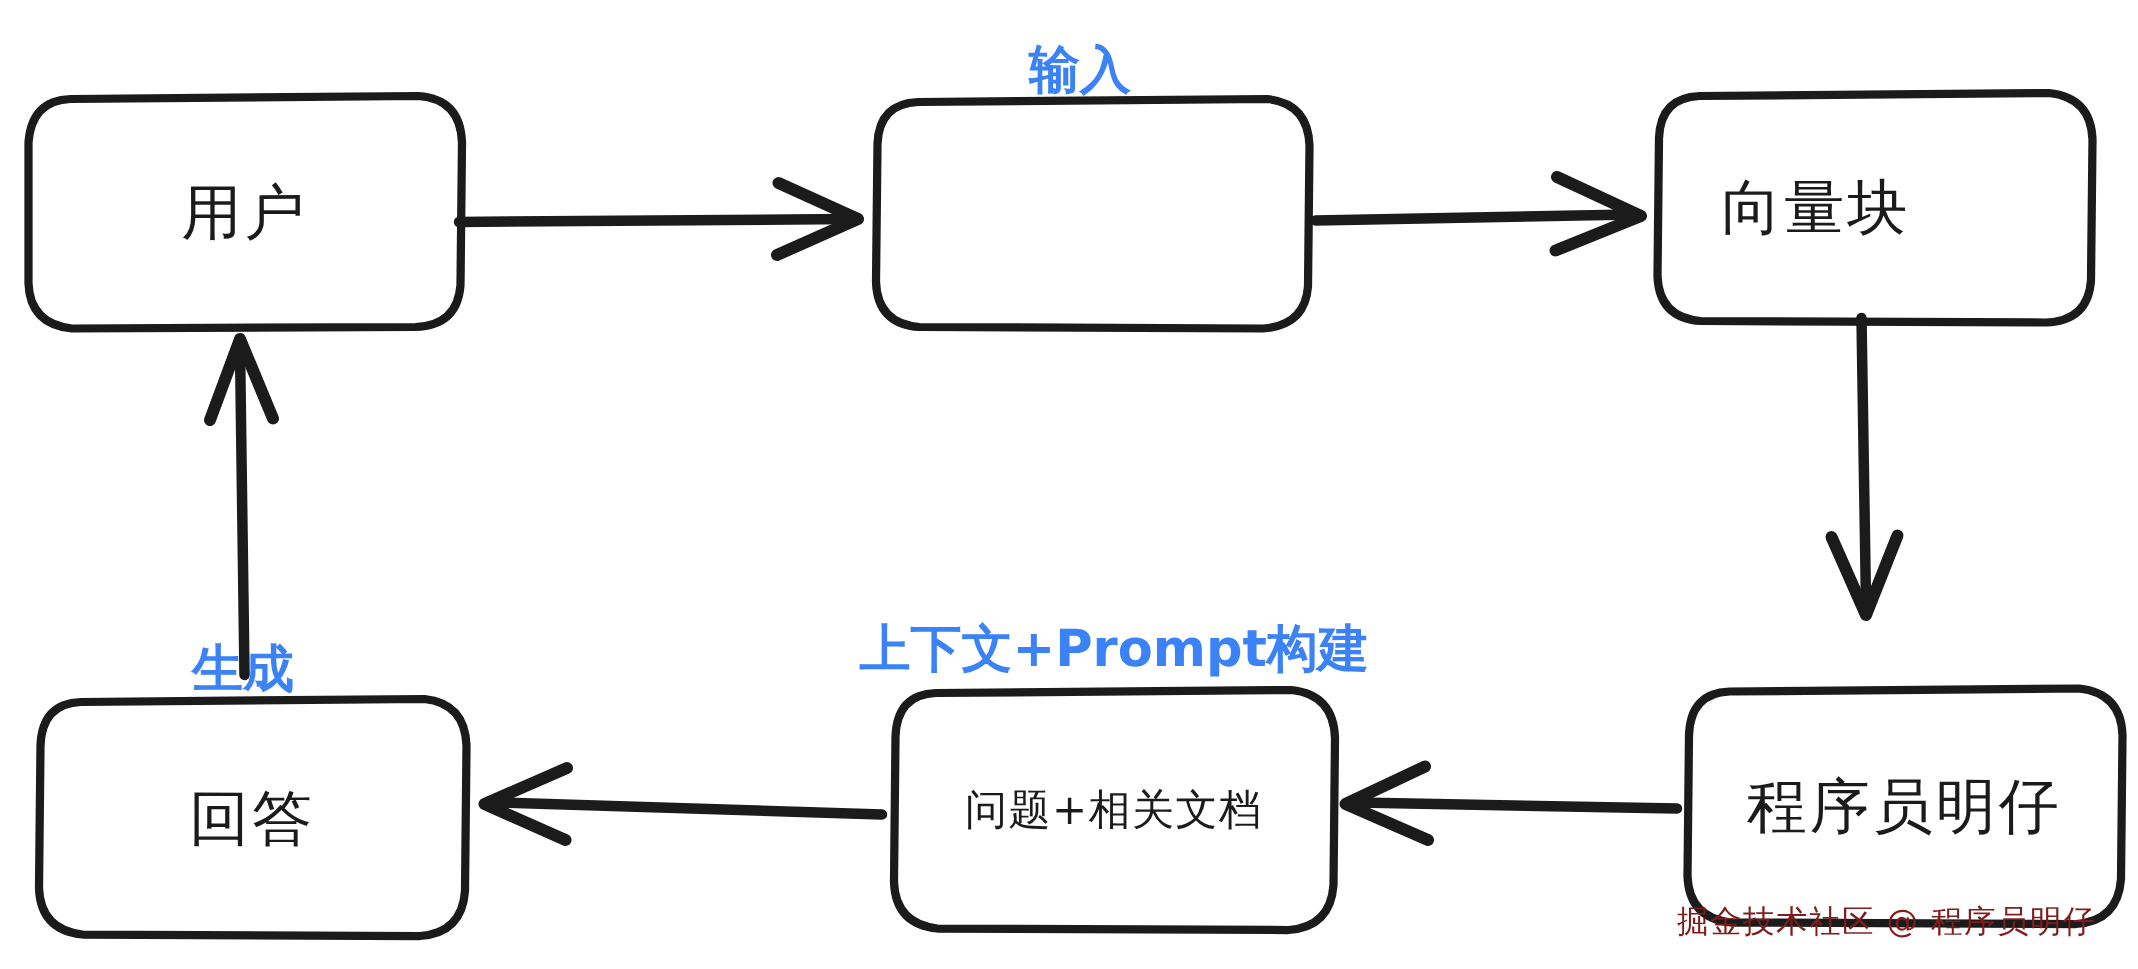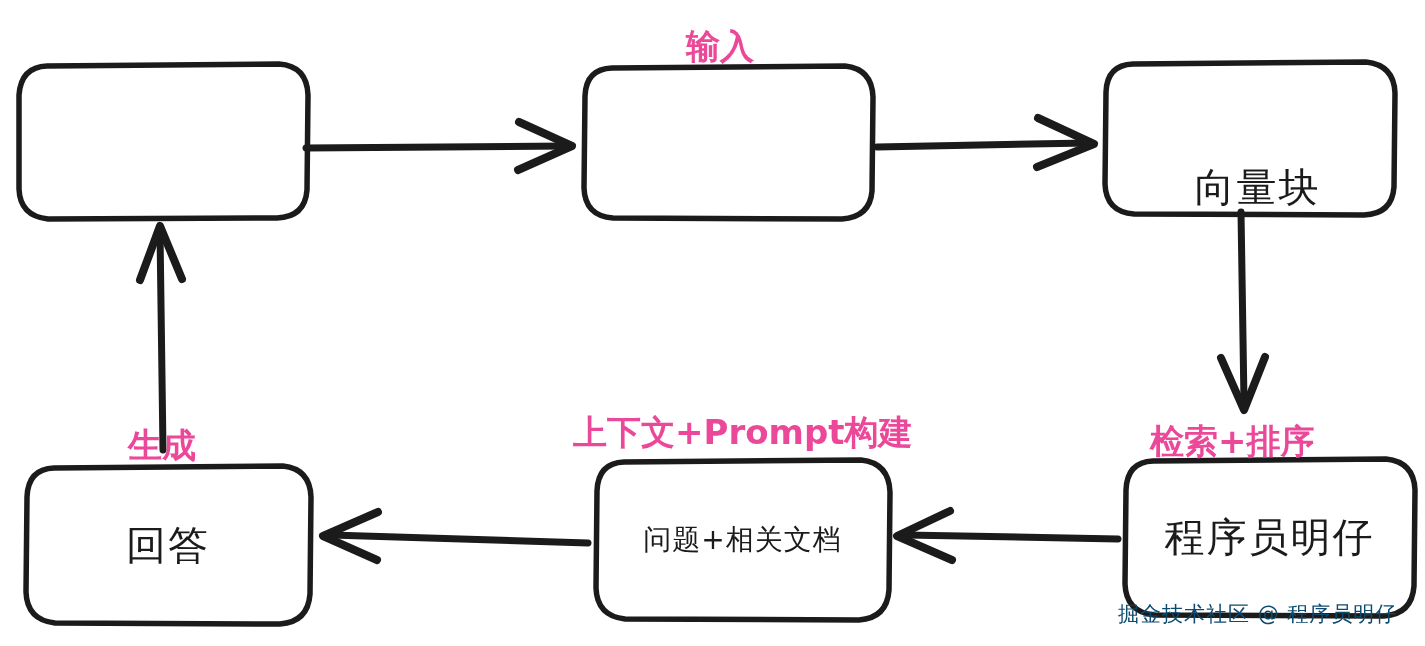--- a/index.html
+++ b/index.html
@@ -37,30 +37,30 @@
     letter-spacing: 2px;
     white-space: nowrap;
     font-family: "DejaVu Sans", "Liberation Sans", sans-serif;
   }
   .node-label.wide {
     font-size: 28px;
     letter-spacing: 1px;
   }
   .edge-label {
     position: absolute;
-    color: #ec4899;
+    color: #3b82f6;
     font-size: 34px;
     font-weight: bold;
     white-space: nowrap;
     letter-spacing: 0px;
     font-family: "DejaVu Sans", "Liberation Sans", sans-serif;
   }
   .watermark {
     position: absolute;
-    color: #0c4a6e;
+    color: #7f1d1d;
     font-size: 21px;
     white-space: nowrap;
     letter-spacing: 1px;
     font-family: "DejaVu Sans", "Liberation Sans", sans-serif;
   }
 </style>
 </head>
 <body>
 
 <div id="canvas">
@@ -109,42 +109,44 @@
         <path d="M 378 512 L 323 536 L 377 560" stroke-width="8"></path>
       </g>
 
       <g>
         <path d="M 163 450 L 160 232"></path>
         <path d="M 140 280 L 160 226 L 182 279" stroke-width="8"></path>
       </g>
     </g>
   </svg>
 
+  <div class="node-box" style="left:18px; top:64px; width:290px; height:155px;">
+    <span class="node-label">用户</span>
+  </div>
 
 
-  <div class="node-box" style="left:1112px; top:62px; width:291px; height:153px;align-items:flex-end;">
+  <div class="node-box" style="left:1065px; top:62px; width:291px; height:153px;">
     <span class="node-label">向量块</span>
   </div>
 
   <div class="node-box" style="left:25px; top:466px; width:286px; height:158px;text-align:center;">
     <span class="node-label">回答</span>
   </div>
 
   <div class="node-box" style="left:595px; top:460px; width:295px; height:160px;">
     <span class="node-label wide">问题+相关文档</span>
   </div>
 
   <div class="node-box" style="left:1124px; top:459px; width:291px; height:157px;">
     <span class="node-label">程序员明仔</span>
   </div>
 
   <div class="edge-label" style="left:686px; top:24px;">输入</div>
 
 
-  <div class="edge-label" style="left:1150px; top:419px;">检索+排序</div>
 
   <div class="edge-label" style="left:573px; top:410px;">上下文+Prompt构建</div>
 
   <div class="edge-label" style="left:128px; top:423px;">生成</div>
 
   <div class="watermark" style="left:1118px; top:600px;">掘金技术社区 @ 程序员明仔</div>
 
 </div>
 
 </body></html>

